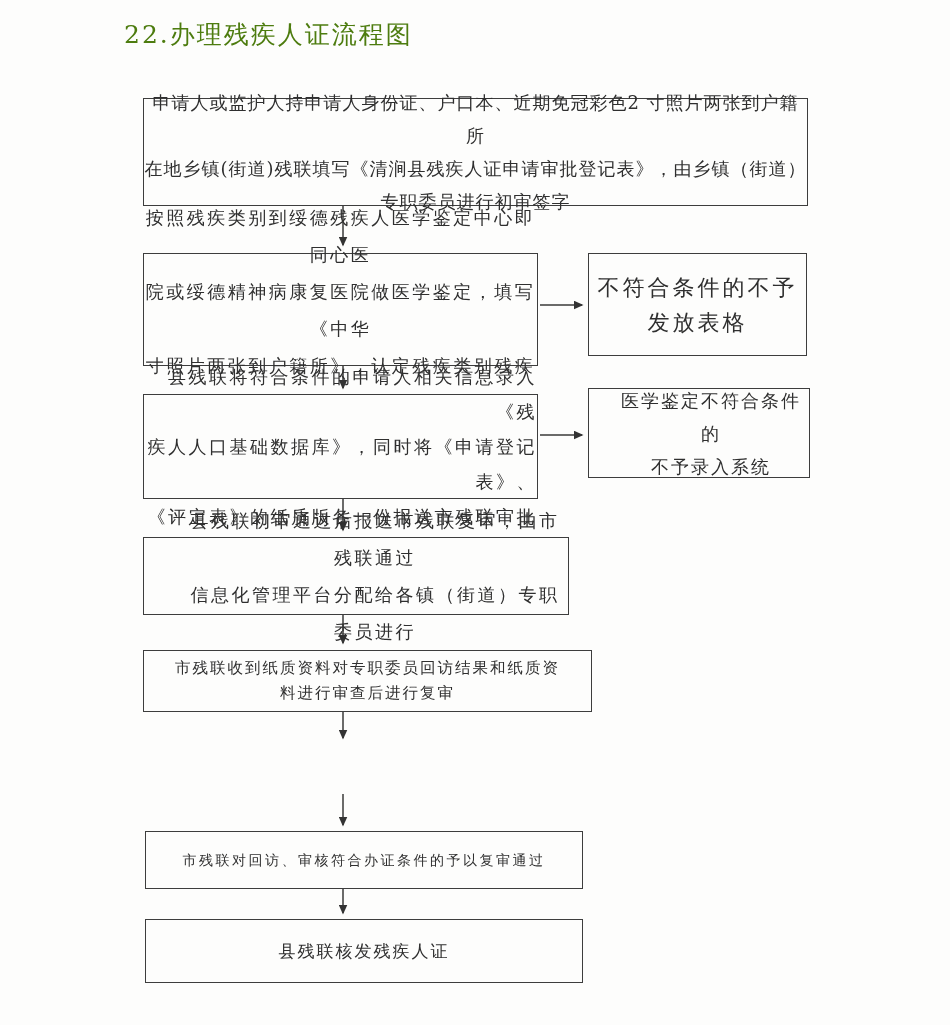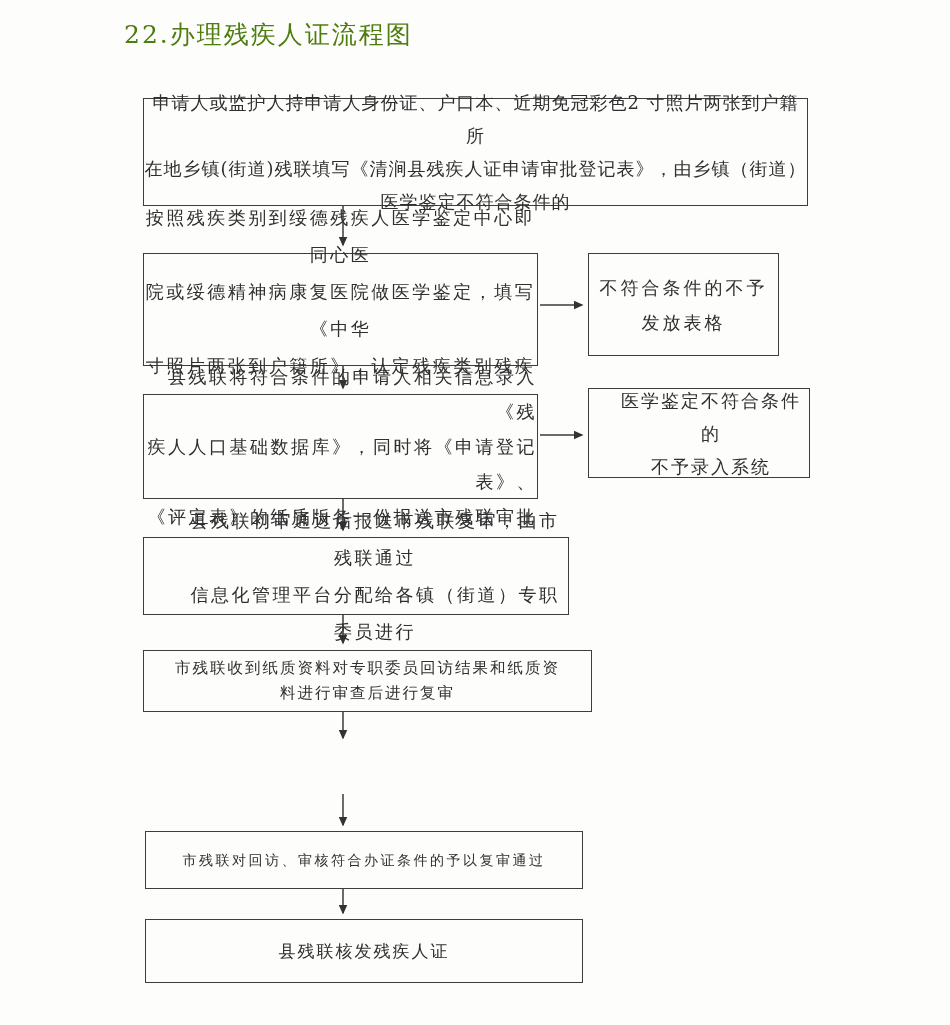--- a/index.html
+++ b/index.html
@@ -71,30 +71,30 @@
       <line x1="343" y1="794" x2="343" y2="825" marker-end="url(#ah)"></line>
       <line x1="343" y1="889" x2="343" y2="913" marker-end="url(#ah)"></line>
       <line x1="540" y1="305" x2="582" y2="305" marker-end="url(#ah)"></line>
       <line x1="540" y1="435" x2="582" y2="435" marker-end="url(#ah)"></line>
     </g>
   </svg>
 
   <div class="box" style="left:143px; top:98px; width:665px; height:108px; font-size:18px; line-height:33px; letter-spacing:1px;">
     <span class="box-text">申请人或监护人持申请人身份证、户口本、近期免冠彩色2 寸照片两张到户籍所
 在地乡镇(街道)残联填写《清涧县残疾人证申请审批登记表》，由乡镇（街道）
-医学鉴定不符合条件的</span>
+专职委员进行初审签字</span>
   </div>
 
   <div class="box" style="left:143px; top:253px; width:395px; height:113px; font-size:18px; line-height:37px; letter-spacing:2.5px;">
     <span class="box-text">按照残疾类别到绥德残疾人医学鉴定中心即同心医
 院或绥德精神病康复医院做医学鉴定，填写《中华
 寸照片两张到户籍所》，认定残疾类别残疾等级</span>
   </div>
 
-  <div class="box" style="left:588px; top:253px; width:191px; height:103px; font-size:18px; line-height:35px; letter-spacing:3px;">
+  <div class="box" style="left:588px; top:253px; width:219px; height:103px; font-size:22px; line-height:35px; letter-spacing:3px;">
     <span class="box-text">不符合条件的不予
 发放表格</span>
   </div>
 
   <div class="box" style="left:143px; top:394px; width:395px; height:105px; font-size:18px; line-height:35px; letter-spacing:2.5px;text-align:right;">
     <span class="box-text">县残联将符合条件的申请人相关信息录入《残
 疾人人口基础数据库》，同时将《申请登记表》、
 《评定表》的纸质版各一份报送市残联审批</span>
   </div>
 

